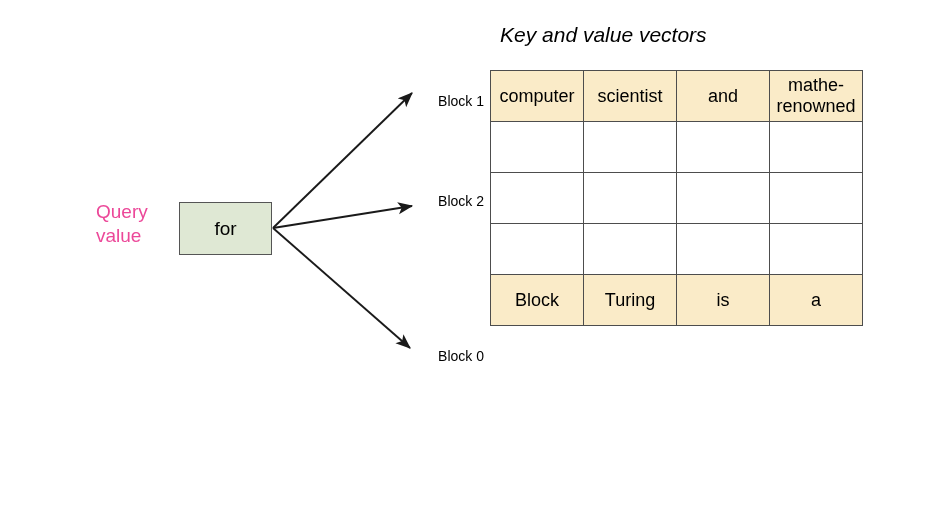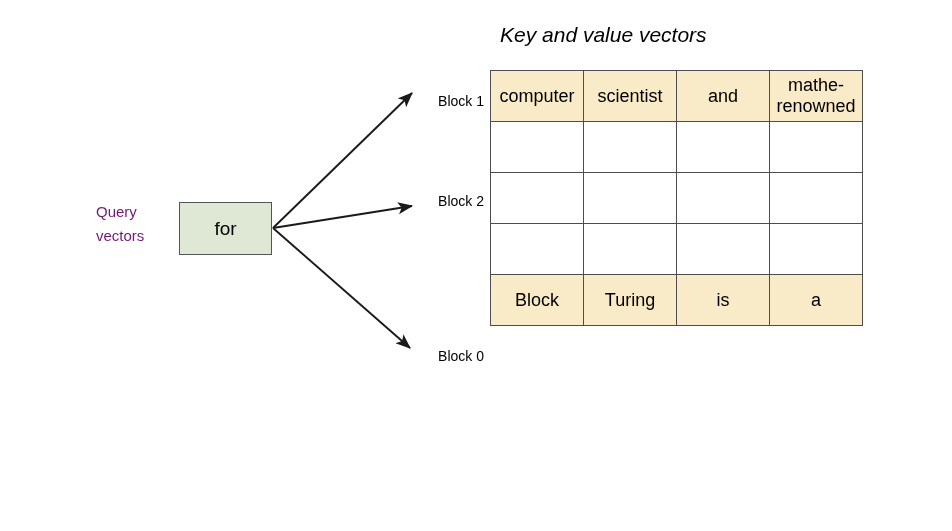--- a/index.html
+++ b/index.html
@@ -38,23 +38,23 @@
     font-style: italic;
   }
 
   
   .query-label {
     position: absolute;
     left: 96px;
     top: 200px;
     width: 80px;
     text-align: left;
-    font-size: 15px;
+    font-size: 19px;
     line-height: 24px;
-    color: #701a75;
+    color: #ec4899;
   }
   .query-box {
     position: absolute;
     left: 179px;
     top: 202px;
     width: 93px;
     height: 53px;
     box-sizing: border-box;
     background: #dfe8d4;
     border: 1.6px solid #555555;
@@ -119,21 +119,21 @@
 </style>
 </head>
 <body>
 
 <div id="stage">
 
   <div class="chart-title">Key and value vectors</div>
 
   <div class="query-label">
     <div>Query</div>
-    <div>vectors</div>
+    <div>value</div>
   </div>
 
   <div class="query-box">
     <span>for</span>
   </div>
 
   <svg id="arrows" viewBox="0 0 952 531" width="952" height="531" xmlns="http://www.w3.org/2000/svg">
     <defs>
       <marker id="ah" markerWidth="9" markerHeight="9" refX="7.4" refY="3.2" orient="auto" markerUnits="strokeWidth">
         <path d="M0,0 L8,3.2 L0,6.4 L1.9,3.2 z" fill="#1a1a1a"></path>

